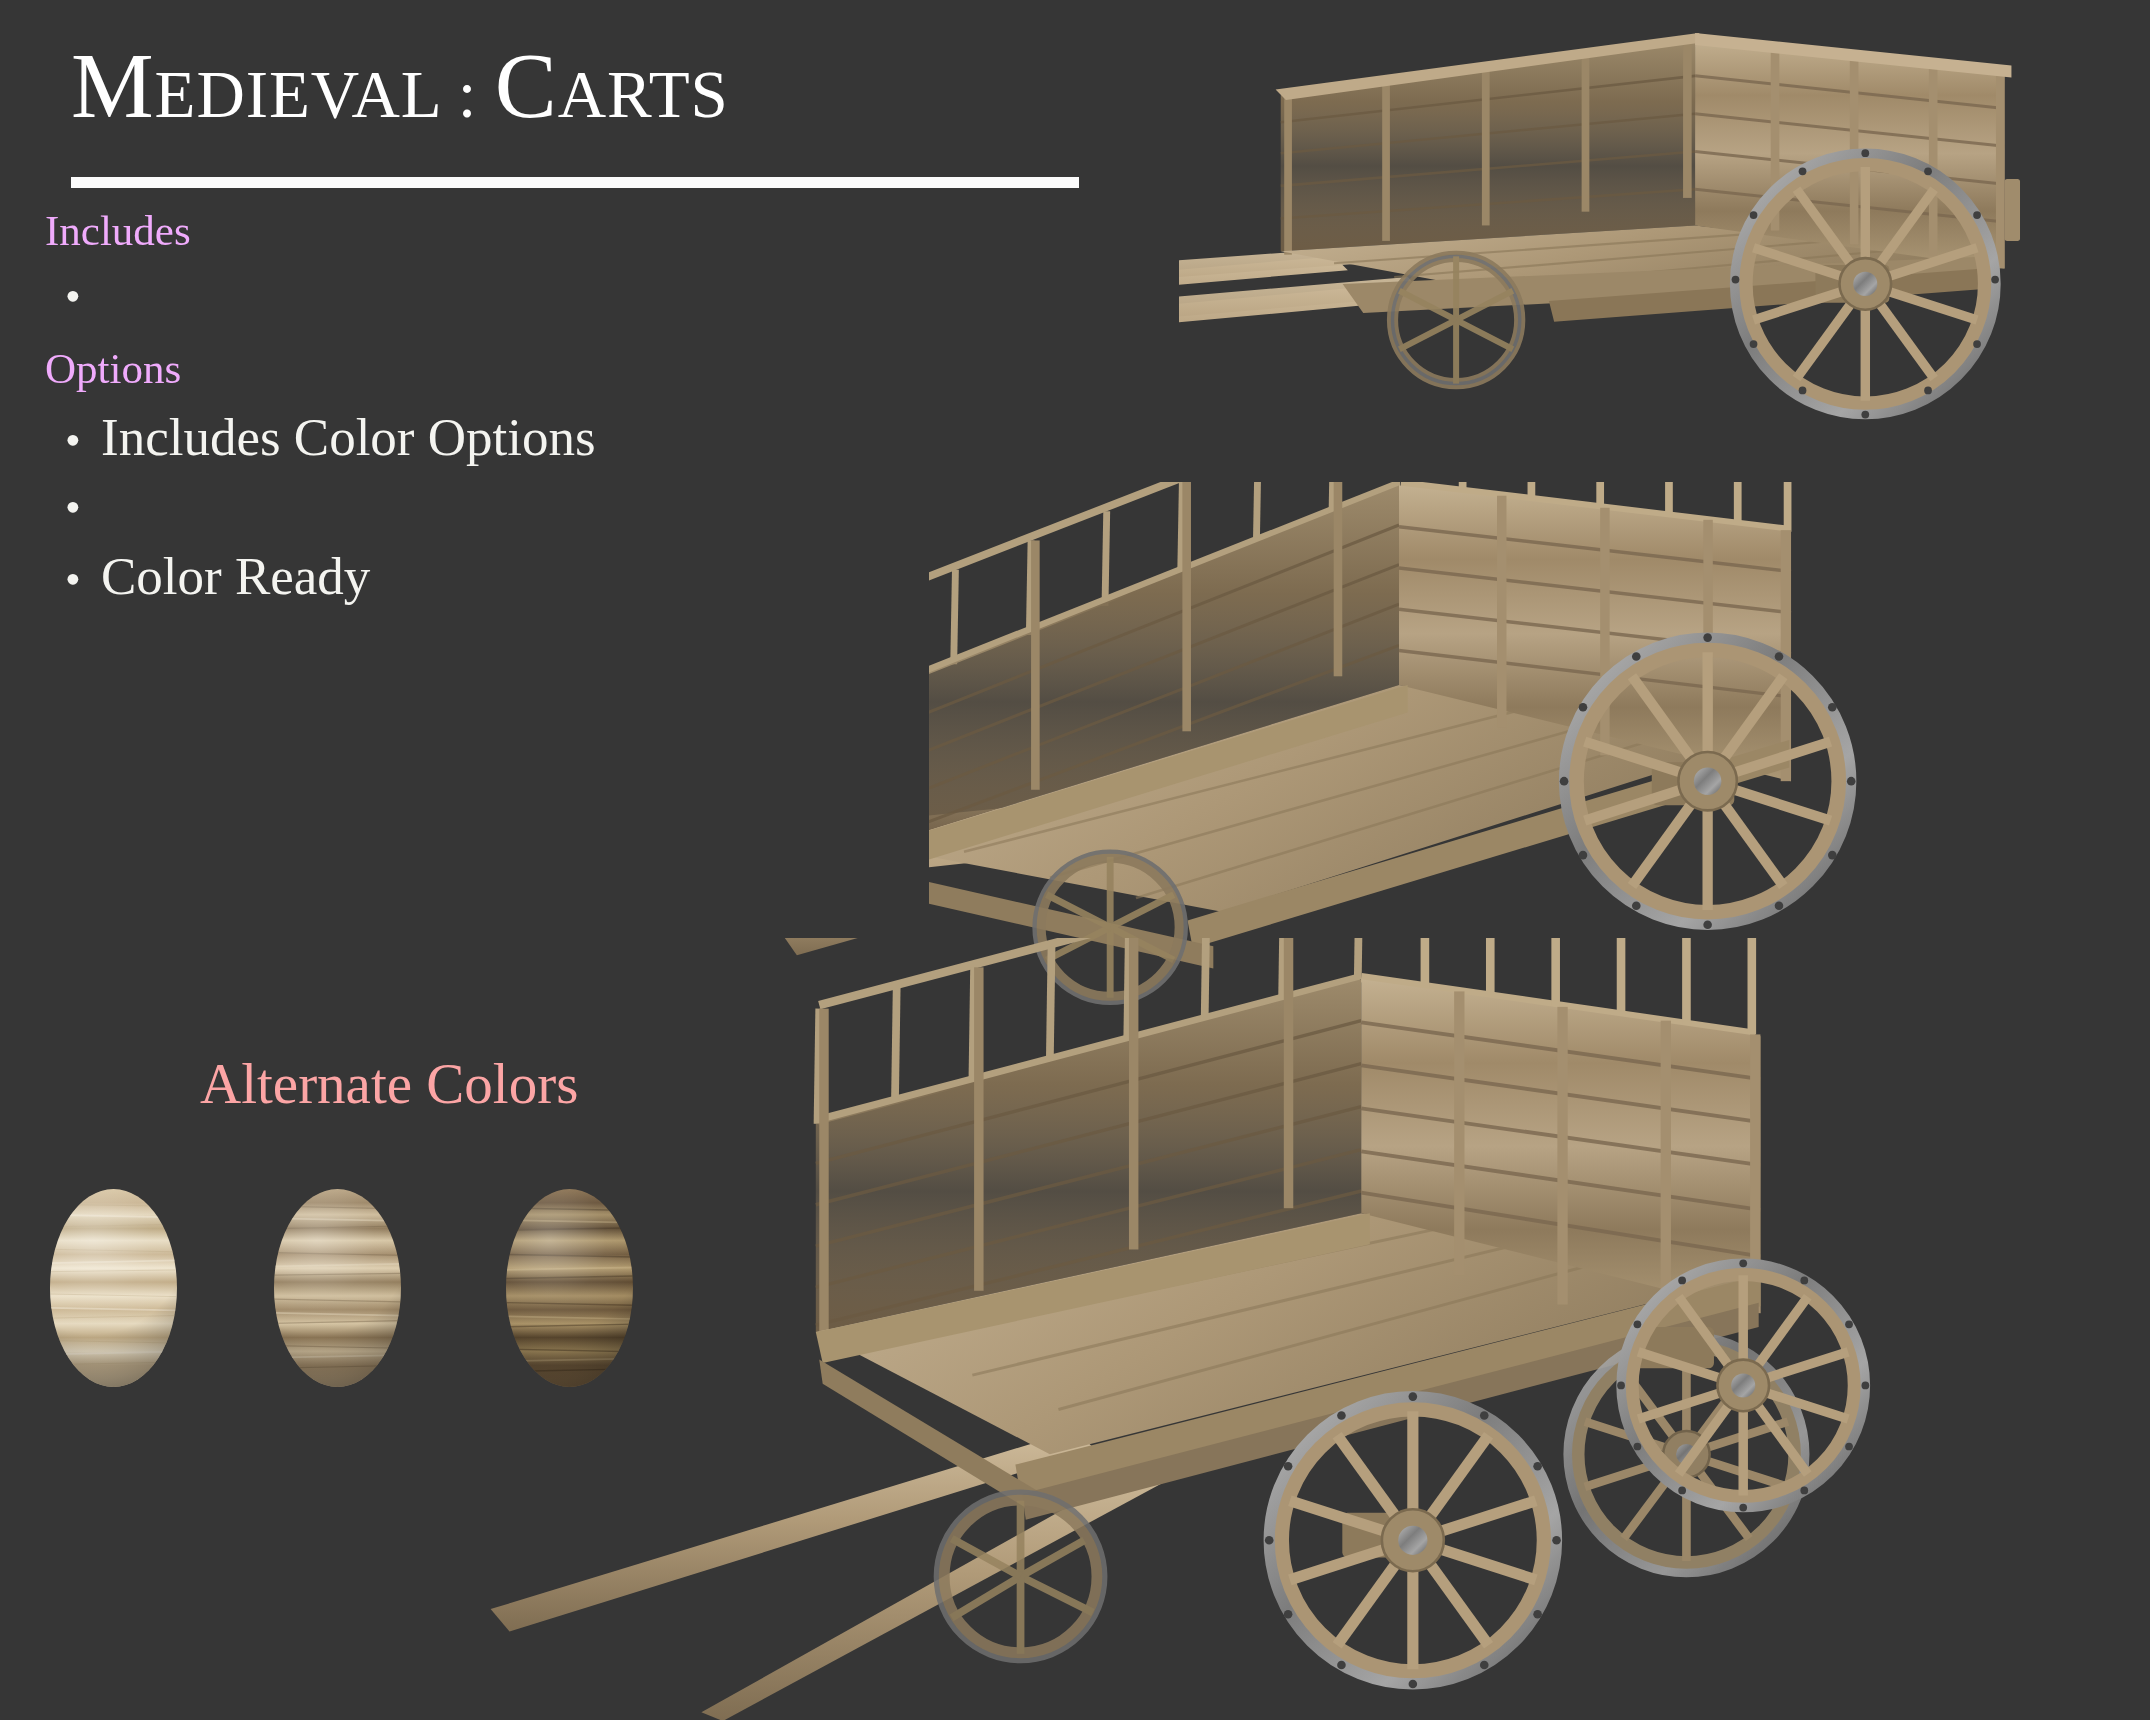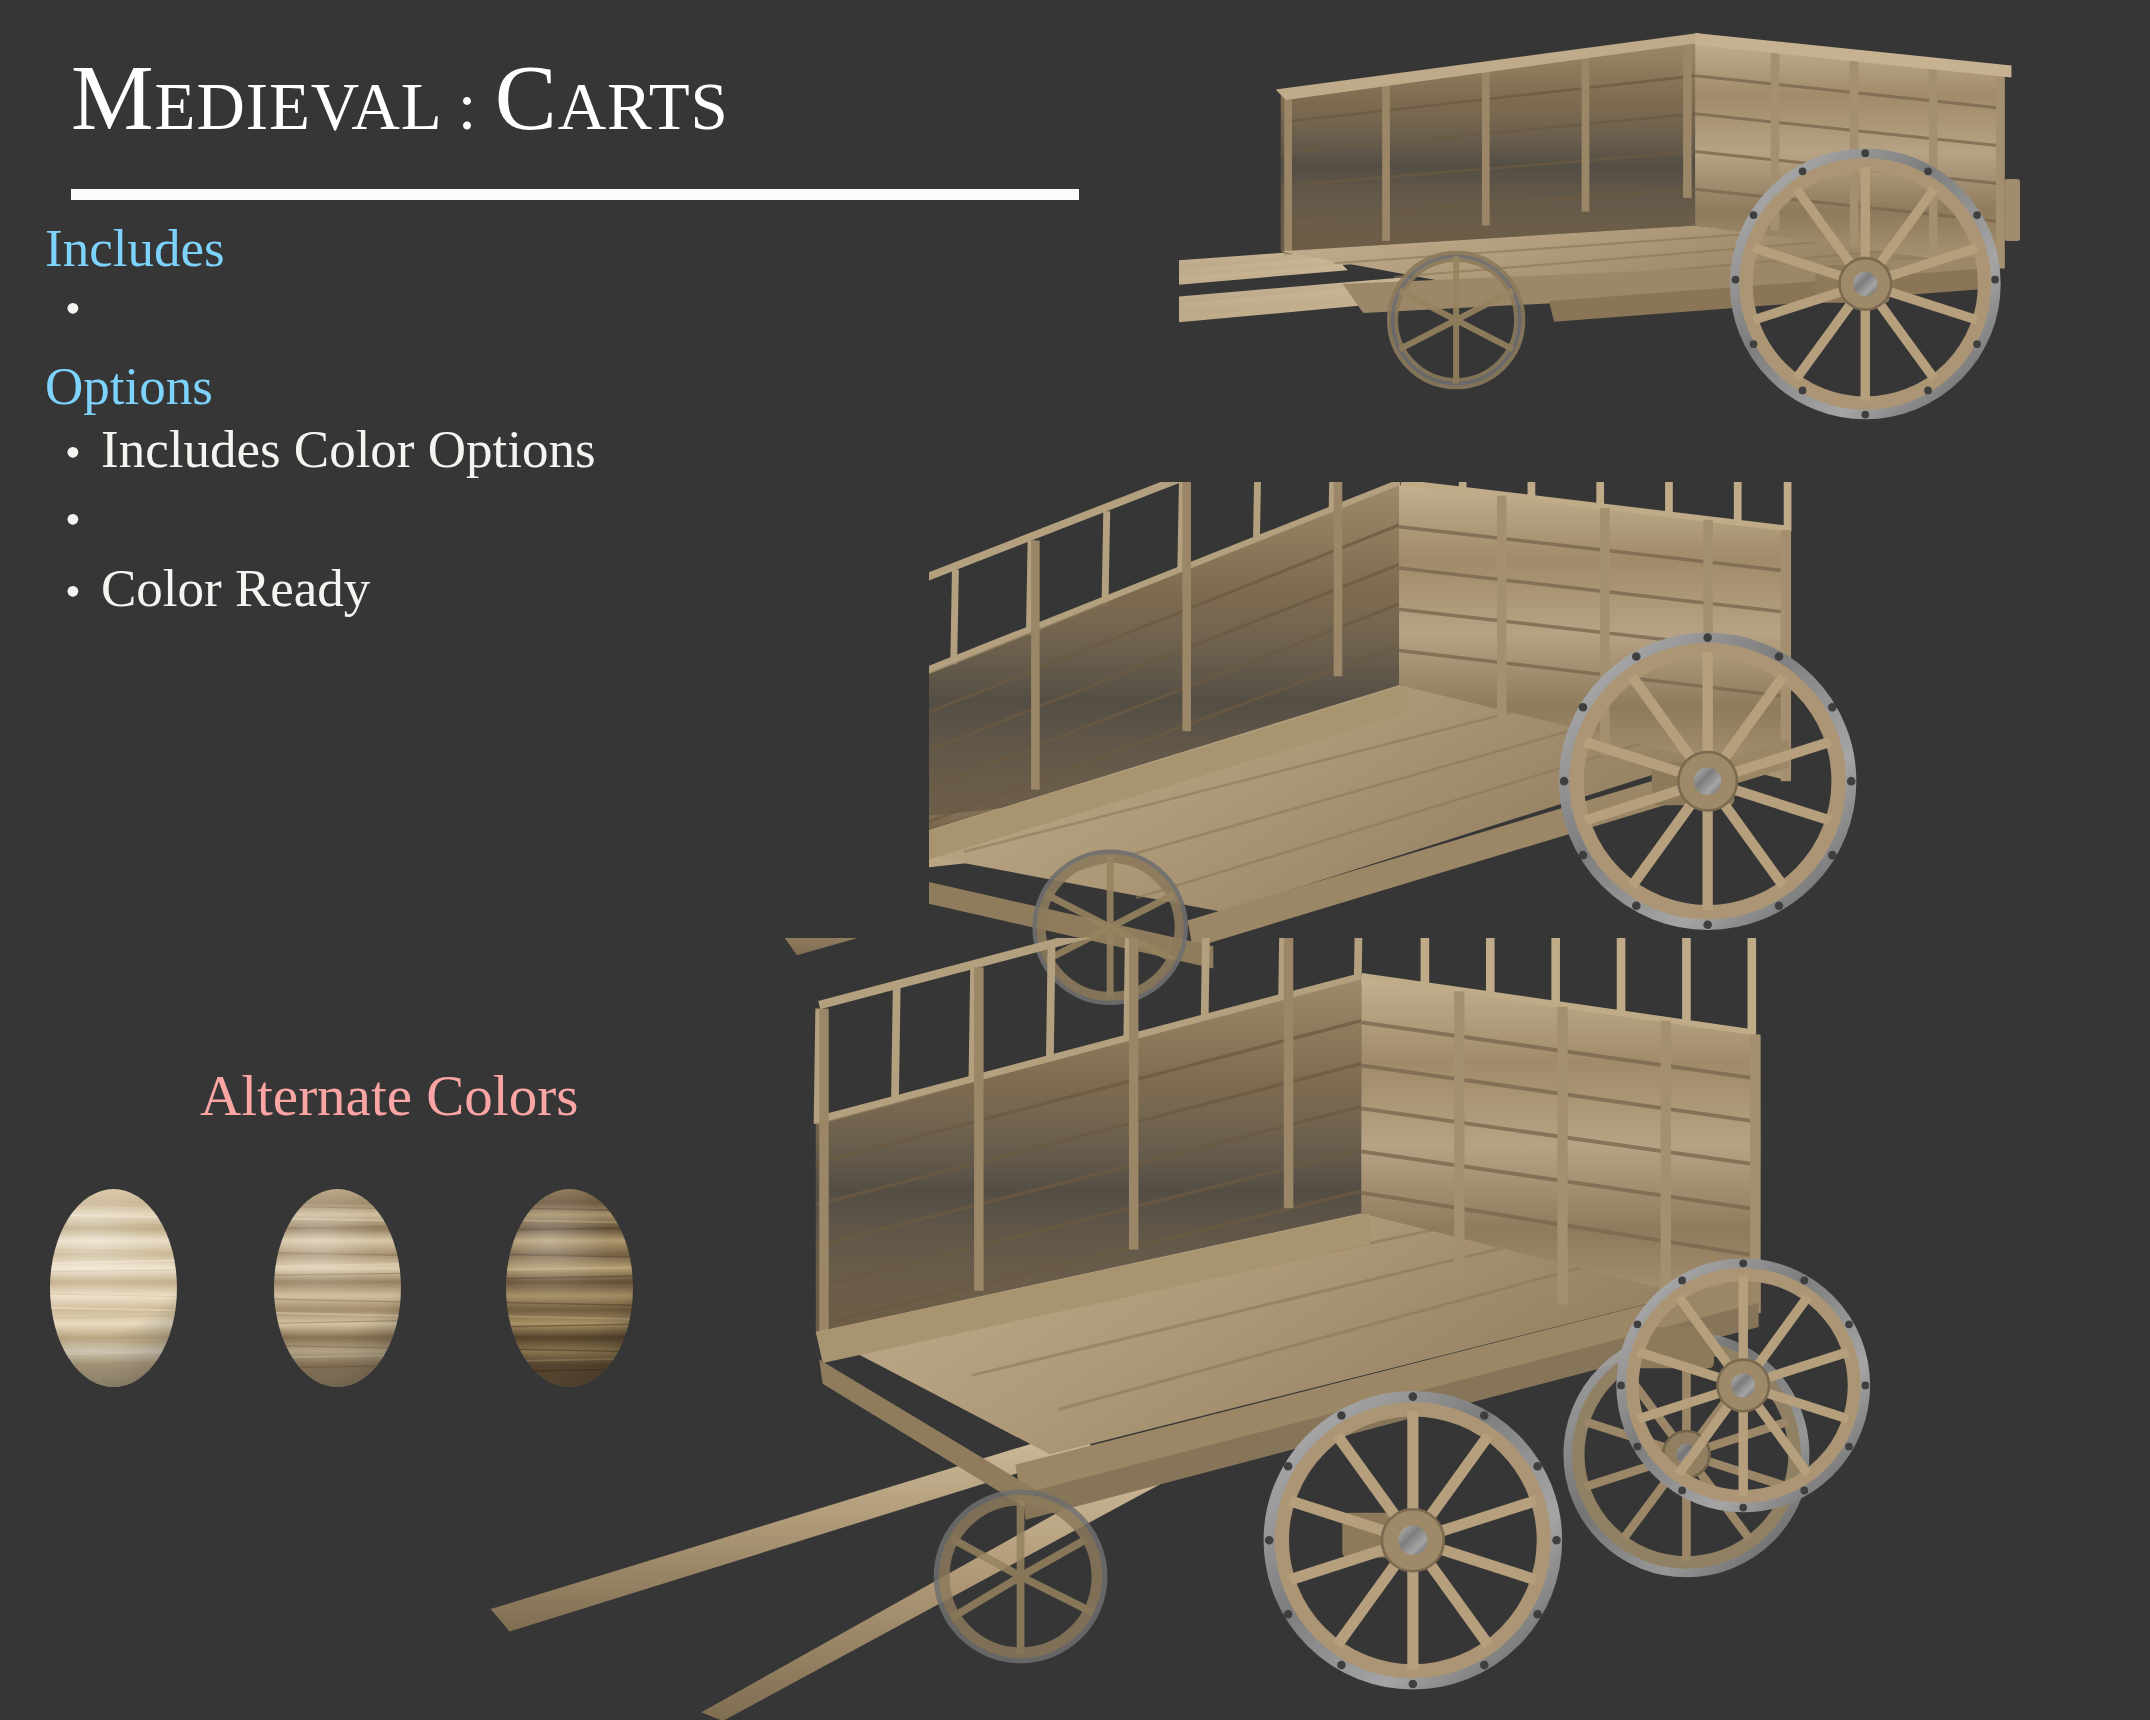--- a/index.html
+++ b/index.html
@@ -6,40 +6,40 @@
   html,body { width:2151px; height:1721px; }
   body {
     background:#363636;
     font-family:"Liberation Serif","DejaVu Serif",serif;
     color:#f2f2ee;
     overflow:hidden;
     position:relative;
   }
 
   
-  #text-panel { position:absolute; left:0; top:12px; width:1118px; height:1662px; }
+  #text-panel { position:absolute; left:0; top:0; width:1118px; height:1662px; }
 
   #page-title {
     position:absolute; left:71px; top:39px;
     font-size:93px;
     line-height:1.0;
     letter-spacing:0.9px;
     white-space:nowrap;
     color:#ffffff;
   }
   #page-title .cap { font-size:93px; }
   #page-title .sc  { font-size:67px; }
 
   #title-rule {
     position:absolute; left:71px; top:177px;
     width:1008px; height:11.2px; background:#fbfbfb;
   }
 
   .section-head {
-    position:absolute; font-size:53px; color:#7dd3fc; white-space:nowrap;
+    position:absolute; font-size:43px; color:#f0abfc; white-space:nowrap;
   }
   #includes-head { left:45px; top:206px; }
   #details-head  { left:45px; top:344px; }
 
   .blist { position:absolute; }
   .blist .bullet-row {
     display:flex; align-items:baseline;
     font-size:53px; color:#f4f4f0; white-space:nowrap;
     line-height:1.0;
   }

